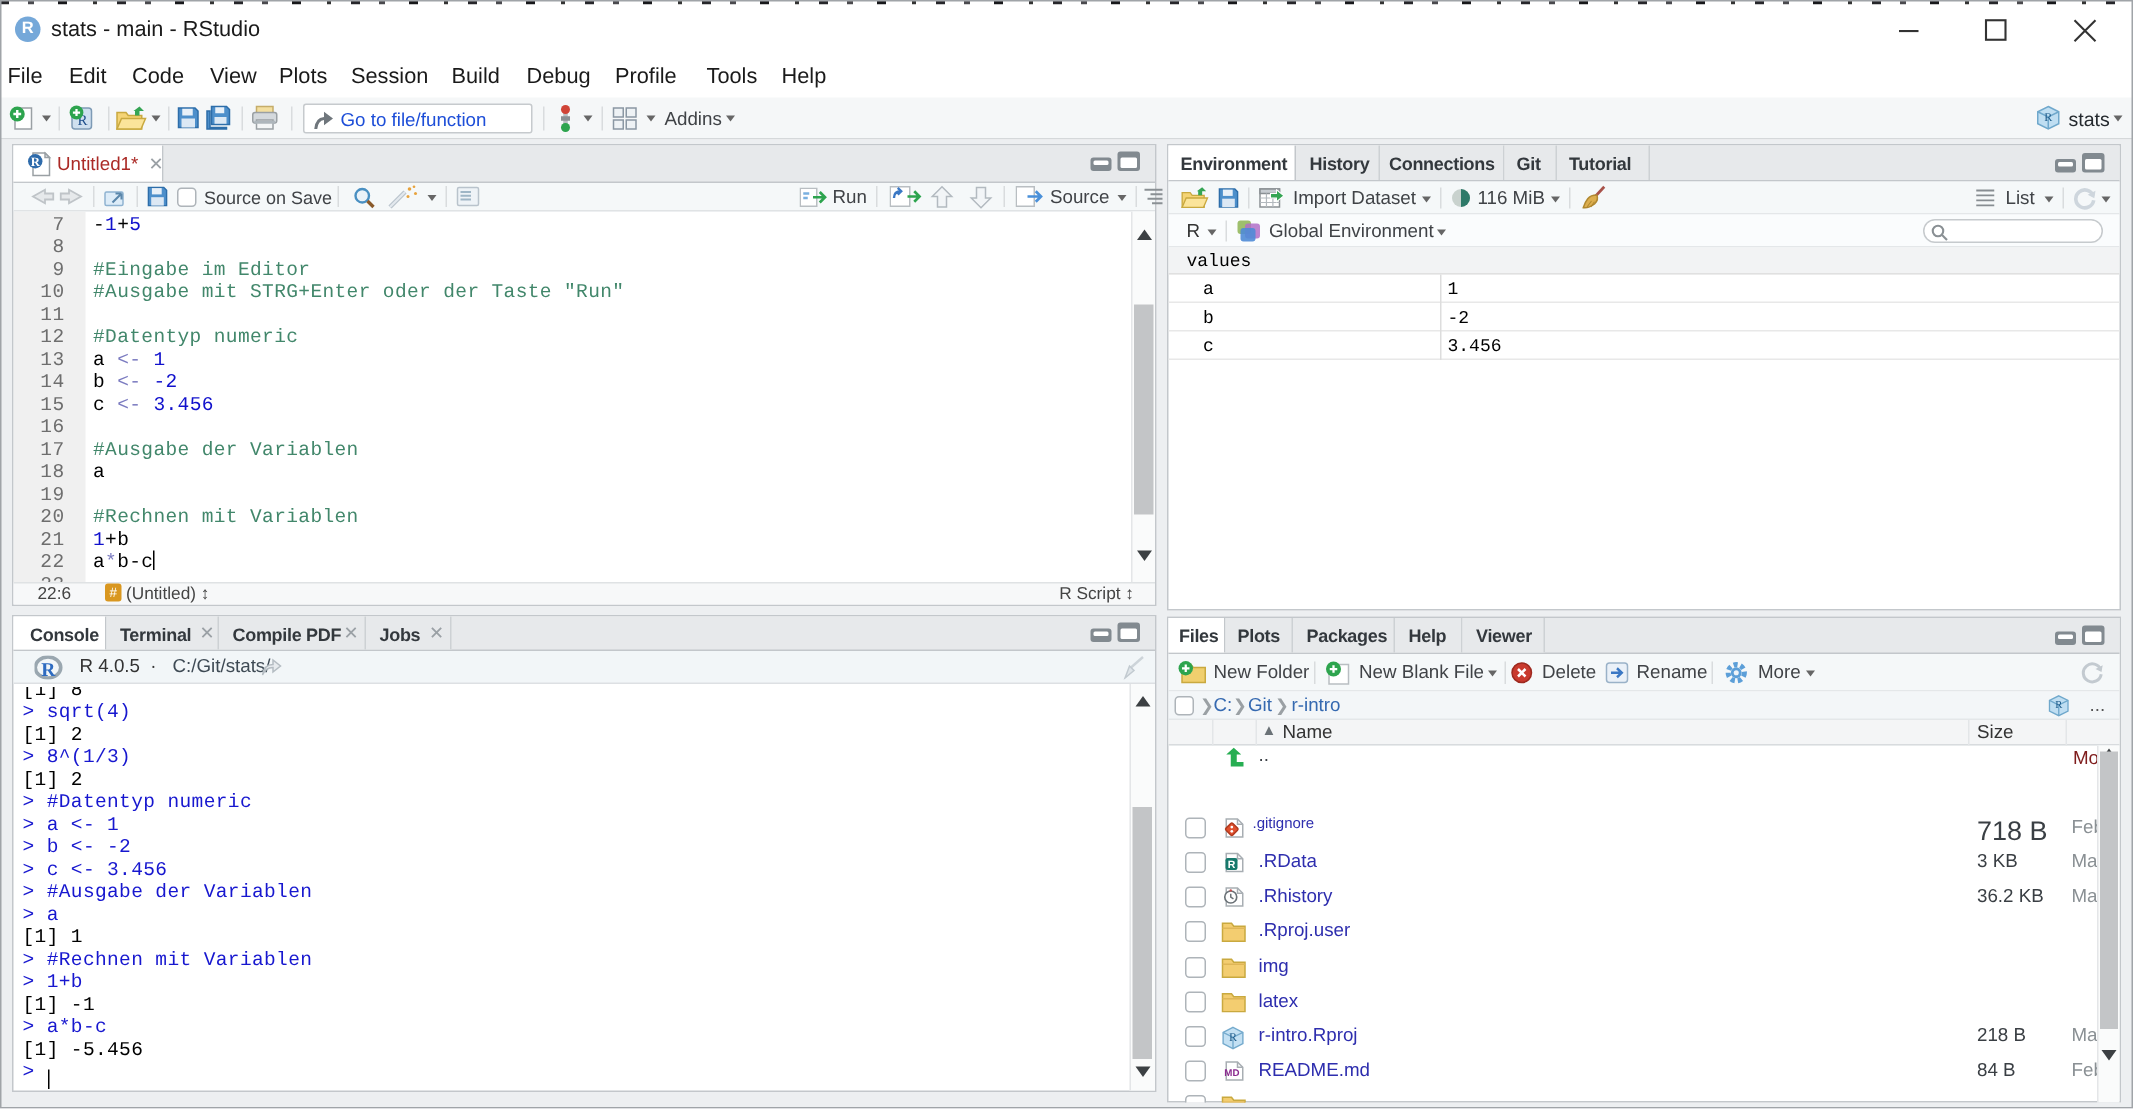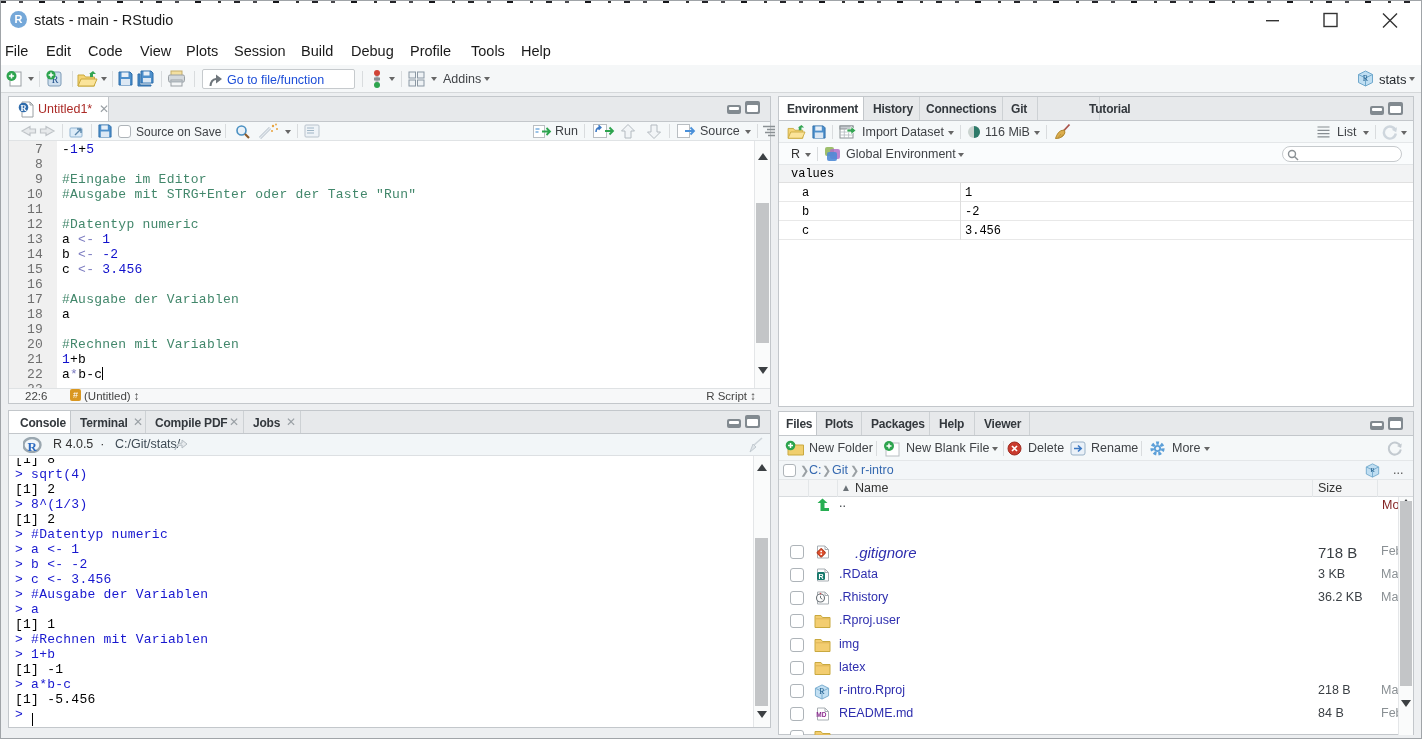--- a/index.html
+++ b/index.html
@@ -357,21 +357,21 @@
     <div class="tab" style="left:85px;width:56px;">
         <span style="position:absolute;left:9px;top:5px;">History</span>
       </div>
     <div class="tab" style="left:141px;width:83px;">
         <span style="position:absolute;left:6px;top:5px;">Connections</span>
       </div>
     <div class="tab" style="left:224px;width:35px;">
         <span style="position:absolute;left:8px;top:5px;">Git</span>
       </div>
     <div class="tab" style="left:259px;width:62px;">
-        <span style="position:absolute;left:8px;top:5px;margin-left:43px;">Tutorial</span>
+        <span style="position:absolute;left:8px;top:5px;">Tutorial</span>
       </div>
   </div>
 
   <div class="abs" style="left:0;top:24px;width:634px;height:22px;background:#f5f8f9;border-bottom:1px solid #e4e7e9;">
     <svg class="abs" style="left:8px;top:3px" width="20" height="16" viewBox="0 0 22 18">
       <path d="M1 5 l6 0 1.5 2 9 0 0 9 -16.5 0 z" fill="#f5d475" stroke="#c9a93f"></path>
       <path d="M1 16 l3-7 16 0 -3 7 z" fill="#fbe49a" stroke="#c9a93f"></path>
       <path d="M12 4 l4-3 3 3-3 0 0 3 -3 0 0-3z" fill="#35a554"></path>
     </svg>
     <svg class="abs" style="left:33px;top:4px" width="14" height="14" viewBox="0 0 15 15">
@@ -553,22 +553,22 @@
       </div>
     <div class="abs" style="left:0;top:43.8px;width:619px;height:23px;">
         <div class="chk" style="left:11px;top:4px;width:14px;height:14px;"></div>
         <svg class="abs" style="left:36px;top:4px" width="16" height="15" viewBox="0 0 16 15">
           <path d="M2.5 1 h7.5 l3.5 3.5 v8.5 h-11 z" fill="#fff" stroke="#a8aeb3"></path>
           <path d="M10 1 v3.5 h3.5" fill="none" stroke="#a8aeb3"></path>
           <rect x="3" y="4.6" width="6.4" height="6.4" rx="1" transform="rotate(45 6.2 7.8)" fill="#e0502e" stroke="#b03a1e"></rect>
           <circle cx="6.2" cy="6.4" r="0.9" fill="#fff"></circle>
           <circle cx="6.2" cy="9.2" r="0.9" fill="#fff"></circle>
         </svg>
-        <span style="position:absolute;left:76px;top:3px;font-size:15px;color:#2e2eae;font-style:italic;">.gitignore</span>
-        <span style="position:absolute;left:539px;top:3px;font-size:15px;color:#3a3f44;">718 B</span>
+        <span style="position:absolute;left:56px;top:3px;font-size:10px;color:#2e2eae;">.gitignore</span>
+        <span style="position:absolute;left:539px;top:3px;font-size:18px;color:#3a3f44;">718 B</span>
         <span style="position:absolute;left:602px;top:3px;font-size:12.5px;color:#8a9094;white-space:nowrap;">Feb 1</span>
       </div>
     <div class="abs" style="left:0;top:67.0px;width:619px;height:23px;">
         <div class="chk" style="left:11px;top:4px;width:14px;height:14px;"></div>
         <svg class="abs" style="left:36px;top:4px" width="16" height="15" viewBox="0 0 16 15">
           <path d="M2.5 1 h7.5 l3.5 3.5 v8.5 h-11 z" fill="#fff" stroke="#a8aeb3"></path>
           <path d="M10 1 v3.5 h3.5" fill="none" stroke="#a8aeb3"></path>
           <rect x="2" y="4" width="8" height="8" rx="1.5" fill="#17796c"></rect>
           <text x="6" y="10.6" font-size="7" font-weight="bold" fill="#fff" text-anchor="middle" font-family="Liberation Sans">R</text>
         </svg>

